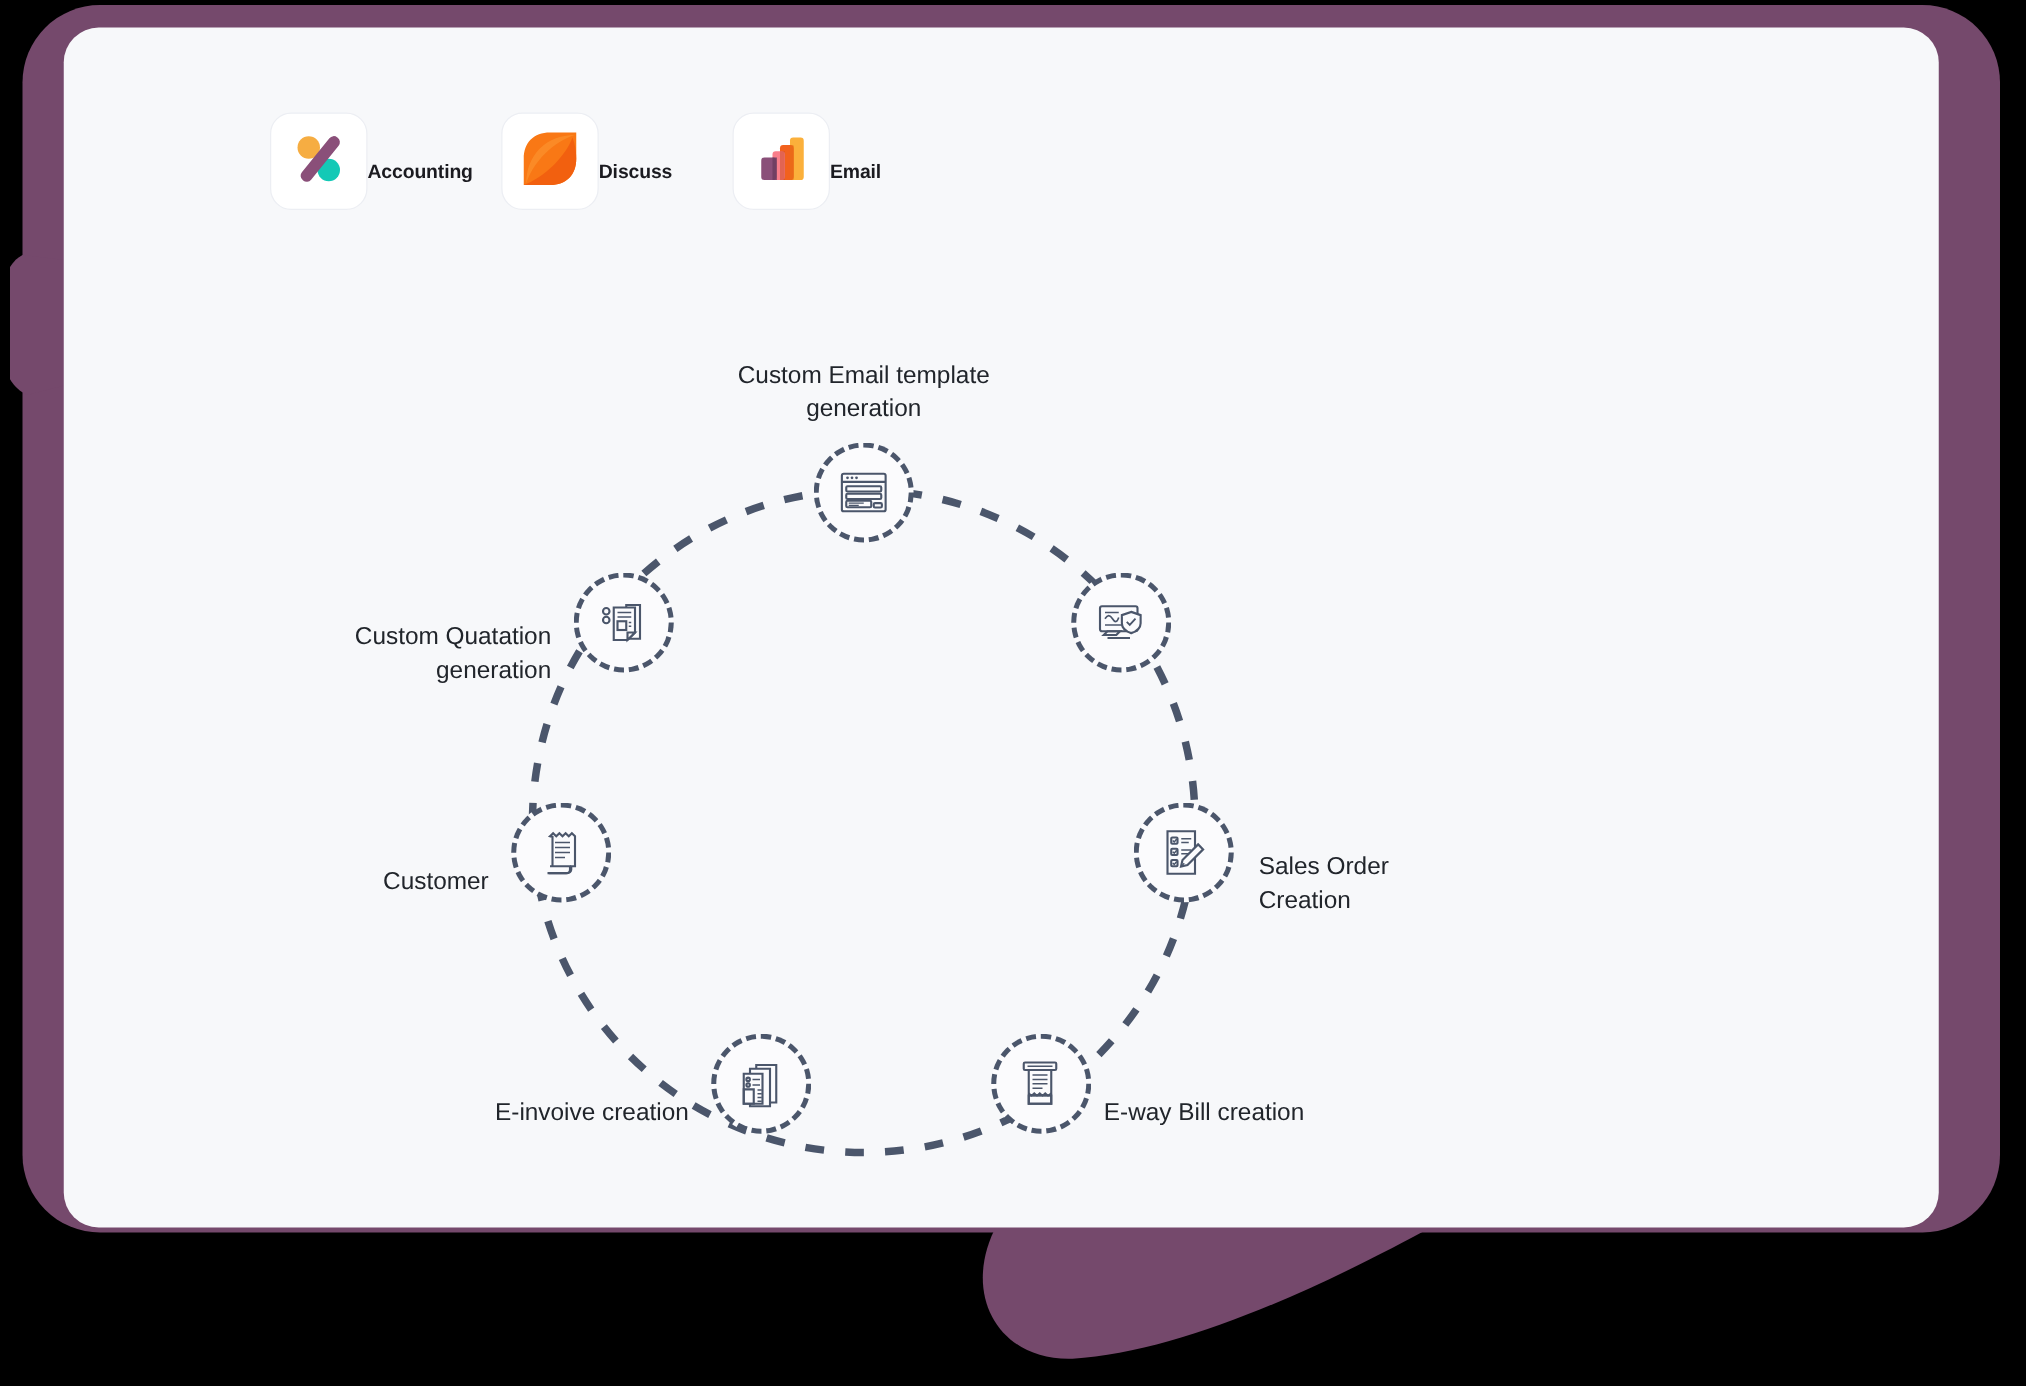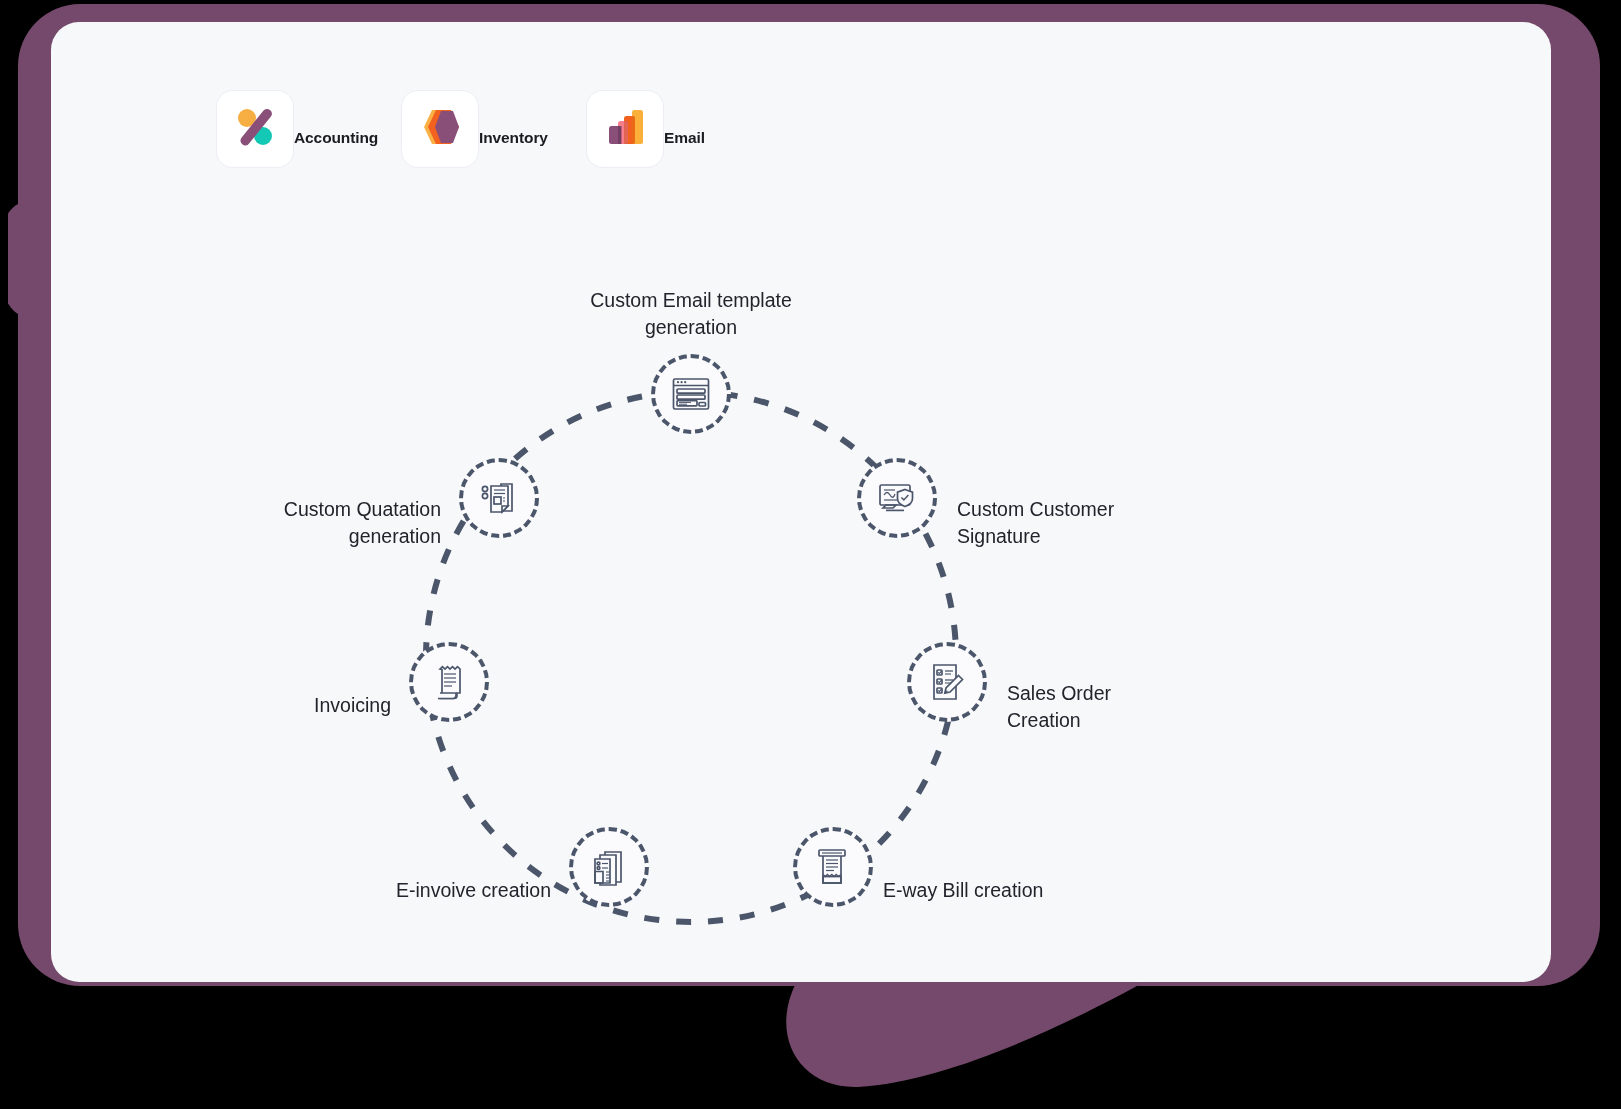--- a/index.html
+++ b/index.html
@@ -111,34 +111,36 @@
             <svg width="50" height="50" viewBox="0 0 50 50">
               <circle cx="17" cy="16" r="9" fill="#f6ad42"></circle>
               <circle cx="33" cy="34" r="9" fill="#13c9b6"></circle>
               <rect x="21.5" y="3" width="9.5" height="44" rx="4.5" fill="#8a4f79" transform="rotate(39 26 25)"></rect>
             </svg>
           </span>
         </div>
         <div class="app-label">Accounting</div>
       </div>
 
-
-
       <div class="app-item">
         <div class="app-tile">
           <span>
             <svg width="50" height="50" viewBox="0 0 50 50">
-              <path d="M17 8 L33 8 L41 25 L33 42 L17 42 L9 25 Z" fill="#f9b146"></path>
-              <path d="M21 8 L36 8 L44 25 L36 42 L21 42 L13 25 Z" fill="#f2611d"></path>
-              <path d="M26 9 L38 9 L44 25 L38 41 L26 41 L20 25 Z" fill="#8a4f79"></path>
+              <path d="M25 4 C38 4 46 12 46 25 C46 38 38 46 25 46 C12 46 4 38 4 25 C4 12 12 4 25 4 Z
+                       M4 46 L4 25 C4 12 12 4 25 4 L46 4 L46 25 C46 38 38 46 25 46 Z" fill="#f97815"></path>
+              <path d="M6 45 C6 22 22 6 45 6 C45 6 45 6 45 6 C28 11 11 28 6 45 Z" fill="#fb8b27" opacity="0.95"></path>
+              <path d="M25 4 C12 4 4 13 4 25 L4 46 L25 46 C38 46 46 38 46 25 C46 12 38 4 25 4Z" fill="none"></path>
+              <path d="M46 25 C46 38 38 46 25 46 L4 46 C20 40 37 24 43 8 C45 13 46 19 46 25 Z" fill="#f2600f"></path>
             </svg>
           </span>
         </div>
-        <div class="app-label">Inventory</div>
-      </div>
+        <div class="app-label">Discuss</div>
+      </div>
+
+
 
       <div class="app-item">
         <div class="app-tile">
           <span>
             <svg width="50" height="50" viewBox="0 0 50 50">
               <rect x="32" y="8" width="11" height="34" rx="2.5" fill="#fbb03b"></rect>
               <rect x="24" y="14" width="11" height="28" rx="2.5" fill="#f2611d"></rect>
               <rect x="18" y="19" width="10" height="23" rx="2.5" fill="#f97e8b"></rect>
               <rect x="9" y="24" width="12" height="18" rx="2.5" fill="#8a4f79"></rect>
               <rect x="18" y="24" width="3.5" height="18" fill="#6d3c5f" opacity="0.85"></rect>
@@ -186,22 +188,20 @@
             <path d="M9 19 q3 -5 6 0 t5 -1" stroke-width="1.3"></path>
             <line x1="9" y1="14" x2="20" y2="14" stroke-width="1.2"></line>
             <line x1="9" y1="24" x2="24" y2="24" stroke-width="1.2"></line>
             <path d="M18 32 l3 -3 h-10 l-3 3 z"></path>
             <line x1="11" y1="34.4" x2="29" y2="34.4" stroke-width="1.7"></line>
             <path d="M30 13.5 l7.5 2.6 v6.4 c0 4.3 -3.6 6.6 -7.5 8 c-3.9 -1.4 -7.5 -3.7 -7.5 -8 v-6.4 z" fill="#fbfbfd"></path>
             <path d="M26.4 21.5 l2.4 2.4 l4.6 -5" stroke-width="1.5"></path>
           </svg>
         </span>
       </div>
-      <div class="node-label lbl-right" style="left:906px;top:474px;width:260px;">Custom Customer
-Signature</div>
 
       <div class="node" style="left:856px;top:620px;">
         <span>
           <svg width="44" height="44" viewBox="0 0 44 44" fill="none" stroke="#4b566b" stroke-width="1.7">
             <path d="M9 5 h22 v34 h-22 z"></path>
             <rect x="12" y="10" width="5" height="5" rx="0.8"></rect>
             <rect x="12" y="19" width="5" height="5" rx="0.8"></rect>
             <rect x="12" y="28" width="5" height="5" rx="0.8"></rect>
             <path d="M13.2 12.4 l1.2 1.2 l2 -2.4" stroke-width="1.2"></path>
             <path d="M13.2 21.4 l1.2 1.2 l2 -2.4" stroke-width="1.2"></path>
@@ -261,21 +261,21 @@
             <path d="M13 9 l2.5 -2.4 l2.5 2.4 l2.5 -2.4 l2.5 2.4 l2.5 -2.4 l2.5 2.4 l2.5 -2.4 l2.5 2.4
                      v24 h-3 v2.5 a3 3 0 0 1 -3 3 h-15 a3 3 0 0 0 3 -3 v-26 z"></path>
             <line x1="17" y1="14" x2="29" y2="14" stroke-width="1.2"></line>
             <line x1="17" y1="18" x2="29" y2="18" stroke-width="1.2"></line>
             <line x1="17" y1="22" x2="29" y2="22" stroke-width="1.2"></line>
             <line x1="17" y1="26" x2="25" y2="26" stroke-width="1.2"></line>
             <path d="M13 33 h16 v2.5 a3 3 0 0 1 -3 3 h-15" fill="#fbfbfd"></path>
           </svg>
         </span>
       </div>
-      <div class="node-label lbl-left" style="left:190px;top:670px;width:150px;">Invoicing</div>
+      <div class="node-label lbl-left" style="left:190px;top:670px;width:150px;">Customer</div>
 
       <div class="node" style="left:408px;top:436px;">
         <span>
           <svg width="44" height="44" viewBox="0 0 44 44" fill="none" stroke="#4b566b" stroke-width="1.7">
             <circle cx="8" cy="13" r="2.6"></circle>
             <circle cx="8" cy="20" r="2.6"></circle>
             <path d="M24 8 h11 v27 h-11 z"></path>
             <path d="M14 10 h17 v20 l-6 6 h-11 z" fill="#fbfbfd"></path>
             <path d="M25 30 h6 l-6 6 z" fill="#fbfbfd"></path>
             <line x1="17" y1="14" x2="28" y2="14" stroke-width="1.2"></line>

